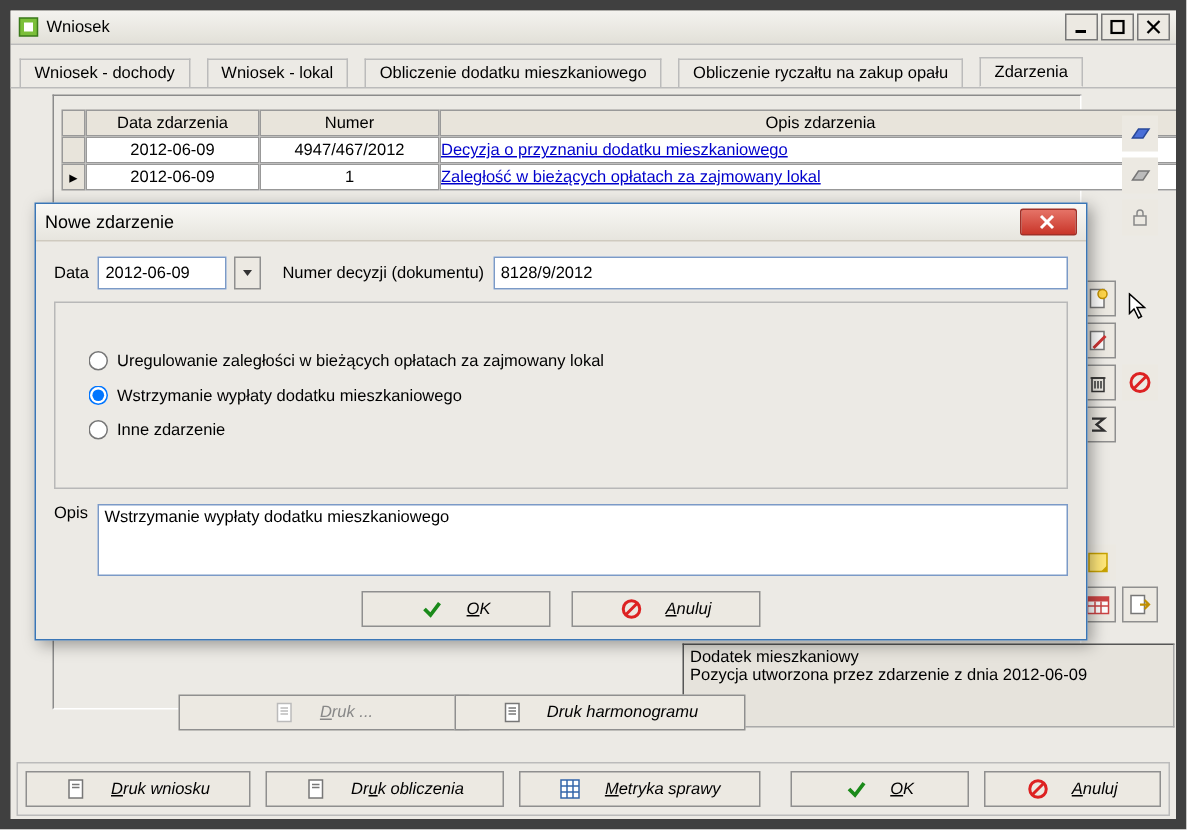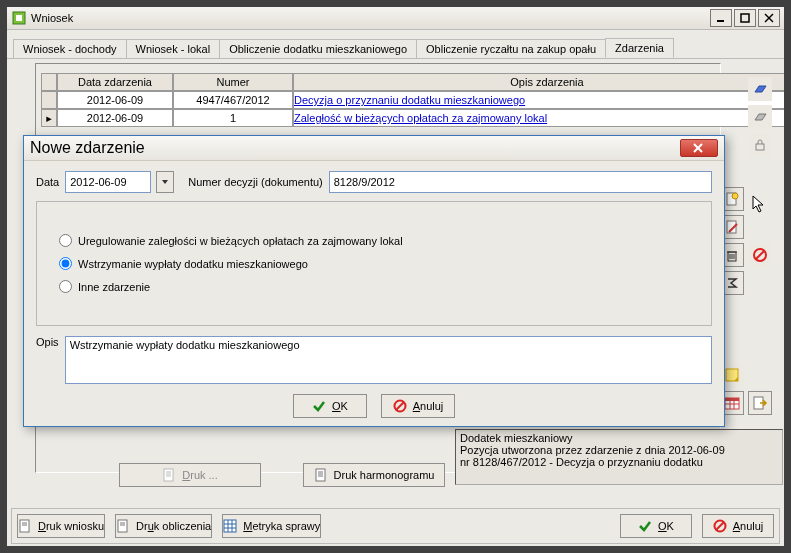--- a/index.html
+++ b/index.html
@@ -2,49 +2,49 @@
 <html><head>
 <meta charset="utf-8">
 <style>
 html,body{margin:0;padding:0;font-family:Tahoma,Arial,sans-serif;font-size:11px;background:#fff;color:#000;}
 .screen{position:relative;width:791px;height:553px;border:7px solid #404040;background:#eceae5;box-sizing:border-box;overflow:hidden;}
 .titlebar{height:22px;background:linear-gradient(#f4f3ef,#e2e0d8);border-bottom:1px solid #bbb;display:flex;align-items:center;padding:0 4px;}
 .titlebar .icon{width:16px;height:16px;margin-right:4px;display:inline-flex;align-items:center;justify-content:center;}
 .titlebar .title{flex:1;}
 .winbtns{display:flex;gap:0;}
 .winbtns .wb{width:20px;height:16px;border:1px solid #777;background:#ece9e2;display:flex;align-items:center;justify-content:center;margin-left:2px;font-family:Arial;font-size:11px;line-height:1;}
-.tabbar{height:24px;background:#eceae5;padding:4px 6px 0 6px;display:flex;gap:0;align-items:flex-end;border-bottom:1px solid #bbb;}
+.tabbar{height:24px;background:#eceae5;padding:4px 6px 0 6px;display:flex;gap:12px;align-items:flex-end;border-bottom:1px solid #bbb;}
 .tab{padding:3px 9px;border:1px solid #bbb;border-bottom:none;background:#eceae5;margin-right:-1px;position:relative;}
 .tab.active{background:#eceae5;border-bottom:1px solid #eceae5;z-index:2;}
 .tab:not(.active){color:#000;}
 .eventsframe{position:absolute;left:28px;top:56px;width:684px;height:408px;border:1px solid #8b8b8b;border-right-color:#fff;border-bottom-color:#fff;}
 .table{position:absolute;left:34px;top:66px;width:760px;}
 .table th,.table td{border:1px solid #999;background:#fff;height:16px;font-weight:normal;text-align:center;}
 .table th{background:#e8e4db;}
 .table td.link{color:#0000cc;text-decoration:underline;text-align:left;padding-left:0;cursor:pointer;}
 .table td.left{text-align:center;}
 .table .marker{width:14px;}
 .sideicons{position:absolute;right:12px;top:70px;display:flex;flex-direction:column;gap:4px;}
 .sideicons2{position:absolute;right:12px;top:180px;display:flex;flex-direction:column;gap:4px;}
 .sideicons3{position:absolute;right:12px;top:356px;display:flex;flex-direction:column;gap:4px;}
 .sbtn{width:22px;height:22px;border:1px solid #8f8f8f;background:#ece9e2;display:flex;align-items:center;justify-content:center;}
 .sbtn.flat{border-color:transparent;}
 .row2{display:flex;gap:4px;}
 .detailbox{position:absolute;left:448px;top:422px;width:318px;height:50px;border:1px inset #aaa;background:#e6e3dc;font-size:11px;padding:2px 4px;overflow:hidden;}
 .btmbtn1{position:absolute;left:112px;top:456px;width:140px;height:22px;}
 .btmbtn2{position:absolute;left:296px;top:456px;width:140px;height:22px;}
-.button{border:1px solid #8f8f8f;background:#ece9e2;display:flex;align-items:center;justify-content:center;gap:6px;height:22px;padding:0 0;white-space:nowrap;}
+.button{border:1px solid #8f8f8f;background:#ece9e2;display:flex;align-items:center;justify-content:center;gap:16px;height:22px;padding:0 26px;white-space:nowrap;font-style:italic;}
 .button svg{flex:0 0 auto;}
 .button .u{text-decoration:underline;}
 .bottombar{position:absolute;left:0;right:0;bottom:0;height:42px;border-top:0;}
 .bottombar .inner{border:1px solid #bbb;margin:4px;padding:5px;display:flex;gap:10px;align-items:center;height:24px;}
 .bottombar .spacer{flex:1;}
 
 .modal{position:absolute;left:16px;top:128px;width:700px;height:290px;border:1px solid #3a76b6;background:#eceae5;box-shadow:3px 3px 10px rgba(0,0,0,.35);}
-.modal .mtitle{height:24px;background:linear-gradient(#f9f8f5,#e7e5de);border-bottom:1px solid #cfcabf;display:flex;align-items:center;padding:0 6px;font-size:16px;}
+.modal .mtitle{height:24px;background:linear-gradient(#f9f8f5,#e7e5de);border-bottom:1px solid #cfcabf;display:flex;align-items:center;padding:0 6px;font-size:12px;}
 .modal .mtitle .t{flex:1;}
 .modal .xbtn{width:36px;height:16px;border:1px solid #a03028;border-radius:2px;background:linear-gradient(#e57367,#c9362a);color:#fff;display:flex;align-items:center;justify-content:center;font-weight:bold;font-size:12px;}
 .modal .body{padding:10px 12px;}
 .frow{display:flex;align-items:center;gap:6px;margin-bottom:8px;}
 .frow label{min-width:auto;}
 .txt{border:1px solid #7b9ac7;background:#fff;height:18px;padding:1px 4px;font-family:inherit;font-size:11px;}
 .dateinp{width:76px;}
 .dropbtn{width:16px;height:20px;border:1px solid #8f8f8f;background:#ece9e2;display:flex;align-items:center;justify-content:center;margin-left:-1px;}
 .group{border:1px solid #b8b8b8;padding:22px;margin:6px 0 10px 0;background:#eceae5;}
 .radio{display:flex;align-items:center;gap:6px;margin:10px 0;}
@@ -212,21 +212,20 @@
             <rect x="2" y="2" width="9" height="12" fill="#fff" stroke="#777"></rect>
             <path d="M8 8 L14 8 M11 5 L14 8 L11 11" fill="none" stroke="#c08f00" stroke-width="1.5"></path>
           </svg>
         </div>
     </div>
   </div>
 
   <div class="detailbox">
     <div>Dodatek mieszkaniowy</div>
     <div>Pozycja utworzona przez zdarzenie z dnia 2012-06-09</div>
-    <div>nr 8128/467/2012 - Decyzja o przyznaniu dodatku</div>
   </div>
 
   <div class="button btmbtn1" style="color:#888">
     <svg width="14" height="14">
         <rect x="2" y="1" width="9" height="12" fill="#fff" stroke="#bbb"></rect>
         <line x1="4" y1="4" x2="9" y2="4" stroke="#bbb"></line>
         <line x1="4" y1="6" x2="9" y2="6" stroke="#bbb"></line>
         <line x1="4" y1="8" x2="9" y2="8" stroke="#bbb"></line>
       </svg>
     <span><span class="u">D</span><span></span><span>ruk ...</span></span>

